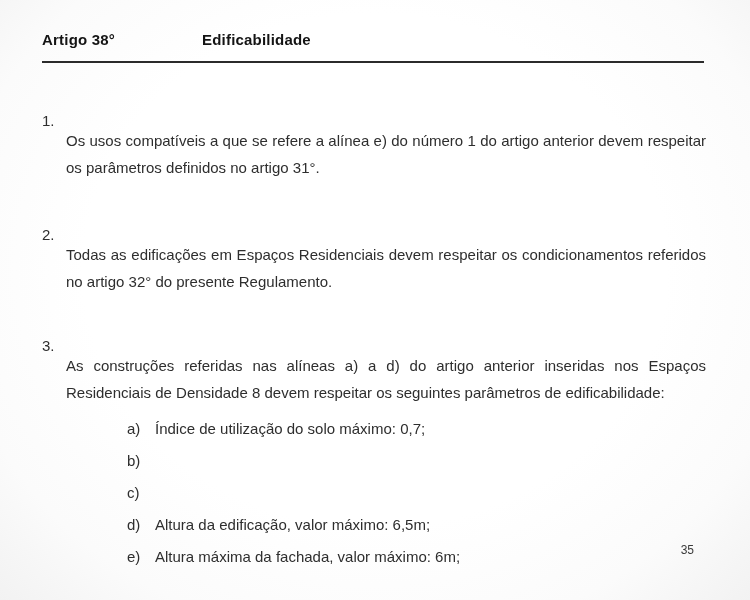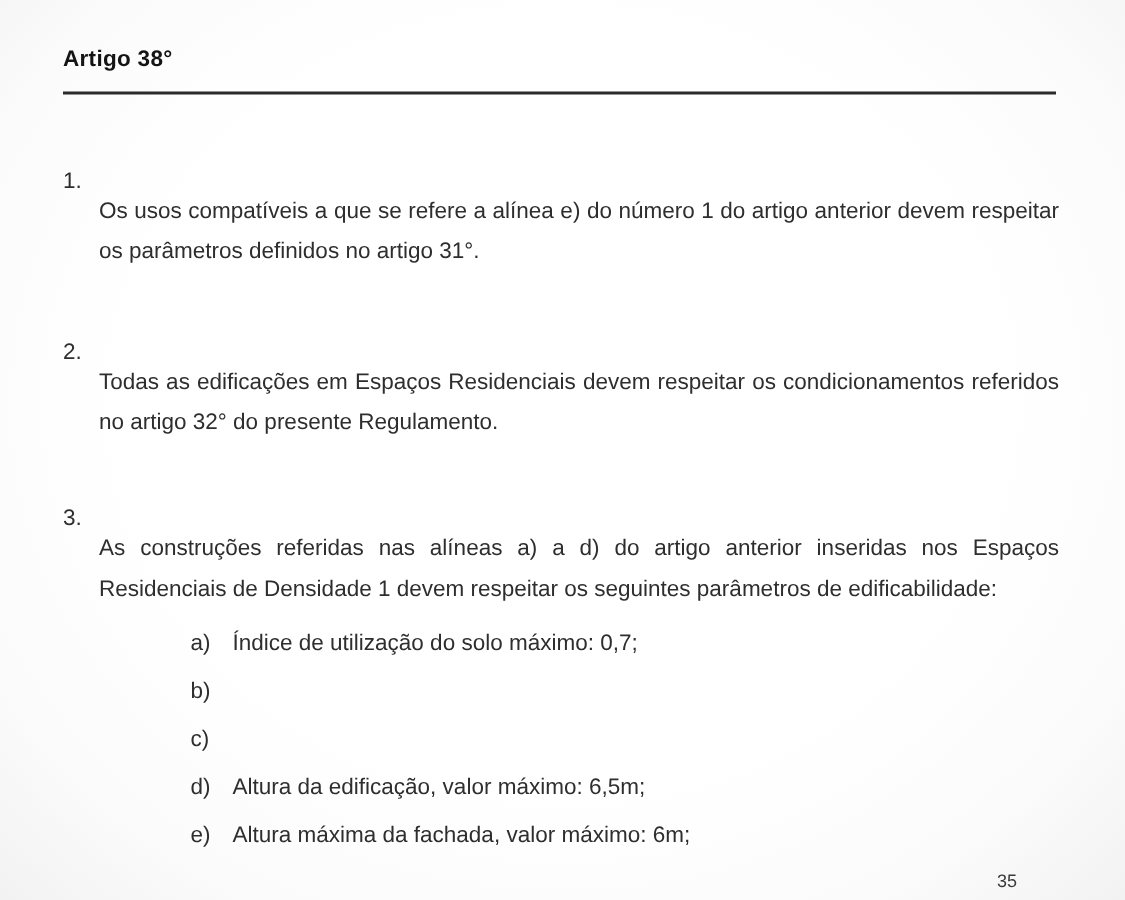--- a/index.html
+++ b/index.html
@@ -49,33 +49,33 @@
   .sub-item {
     display: flex;
     font-size: 15px;
     line-height: 27px;
     margin-bottom: 5px;
   }
   .sub-letter { width: 28px; flex: none; }
   .page-number {
     position: absolute;
     top: 543px;
-    right: 72px;
+    right: 56px;
     font-size: 12px;
     color: #3a3a3a;
-    margin-top: 37px;
   }
 </style>
 </head>
 <body>
 
 <div class="page">
 
   <div class="doc-header">
     <span class="article-number">Artigo 38°</span>
+    <span class="article-title">Edificabilidade</span>
   </div>
 
   <hr class="header-rule">
 
   <ol class="items">
     <li class="item item-1">
       <span class="item-number">1.</span>
       <div class="item-body">
         <div class="item-text">Os usos compatíveis a que se refere a alínea e) do número 1 do artigo anterior devem respeitar os parâmetros definidos no artigo 31°.</div>
       </div>
@@ -84,21 +84,21 @@
     <li class="item item-2">
       <span class="item-number">2.</span>
       <div class="item-body">
         <div class="item-text">Todas as edificações em Espaços Residenciais devem respeitar os condicionamentos referidos no artigo 32° do presente Regulamento.</div>
       </div>
     </li>
 
     <li class="item item-3">
       <span class="item-number">3.</span>
       <div class="item-body">
-        <div class="item-text">As construções referidas nas alíneas a) a d) do artigo anterior inseridas nos Espaços Residenciais de Densidade 1 devem respeitar os seguintes parâmetros de edificabilidade:</div>
+        <div class="item-text">As construções referidas nas alíneas a) a d) do artigo anterior inseridas nos Espaços Residenciais de Densidade 8 devem respeitar os seguintes parâmetros de edificabilidade:</div>
 
         <ol class="sub-items">
           <li class="sub-item">
             <span class="sub-letter">a)</span>
             <span class="sub-text">Índice de utilização do solo máximo: 0,7;</span>
           </li>
           <li class="sub-item">
             <span class="sub-letter">b)</span>
           </li>
           <li class="sub-item">

